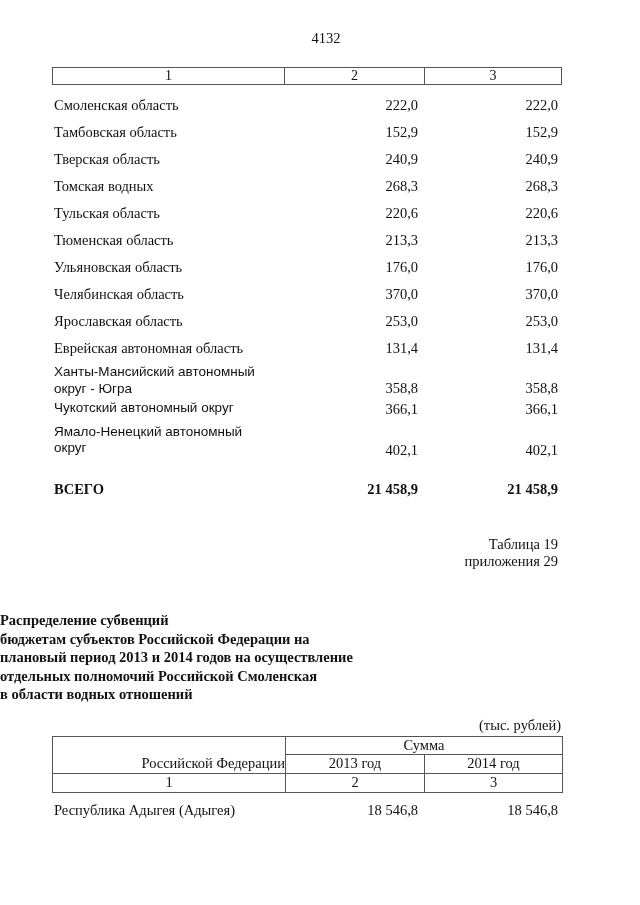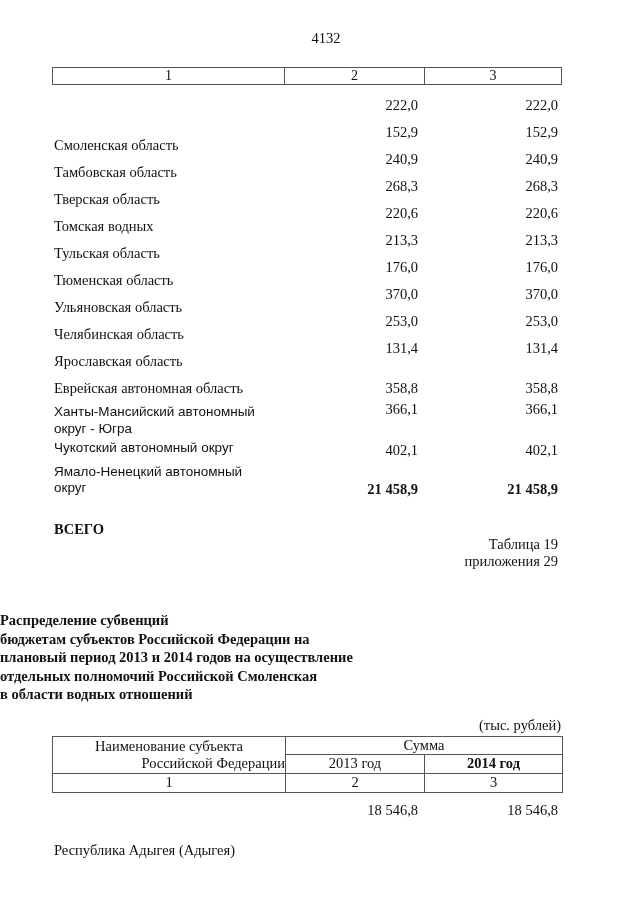--- a/index.html
+++ b/index.html
@@ -19,21 +19,21 @@
     border: 1px solid #555; box-sizing: border-box; display: flex;
   }
   .num-table .cell {
     box-sizing: border-box; height: 100%; text-align: center;
     font-size: 14px; line-height: 16px;
   }
   .num-table .c1 { width: 232px; border-right: 1px solid #555; }
   .num-table .c2 { width: 140px; border-right: 1px solid #555; }
   .num-table .c3 { flex: 1; }
 
-  .row-name { left: 54px; margin-top: 40px; }
+  .row-name { left: 54px; }
   .val2 { right: 222px; text-align: right; }
   .val3 { right: 82px; text-align: right; }
   .bold { font-weight: bold; }
 
   .caption { right: 82px; text-align: center; font-size: 14.5px; }
   .title-block {
     position: absolute; left: 0; width: 624px; top: 611px;
     text-align: left; font-weight: bold; font-size: 14.5px; line-height: 18.6px;
   }
   .units { right: 79px; font-size: 14.5px; }
@@ -143,25 +143,24 @@
 </div>
 
 <div class="abs units" style="top:717px">(тыс. рублей)</div>
 
 <div class="sub-table">
   <div class="line" style="left:232px; top:0; width:1px; height:100%;"></div>
   <div class="line" style="left:371px; top:18px; width:1px; height:37px;"></div>
   <div class="line" style="left:232px; top:17px; right:0; height:1px;"></div>
   <div class="line" style="left:0; top:36px; right:0; height:1px;"></div>
 
-  <div class="txt" style="left:0; width:232px; top:1px;">Наименование субъекта</div>
   <div class="txt" style="left:0; width:232px; top:18px;text-align:right;">Российской Федерации</div>
   <div class="txt" style="left:233px; right:0; top:0px;">Сумма</div>
   <div class="txt" style="left:233px; width:138px; top:18px;">2013 год</div>
-  <div class="txt" style="left:372px; right:0; top:18px;font-weight:bold;">2014 год</div>
+  <div class="txt" style="left:372px; right:0; top:18px;">2014 год</div>
   <div class="txt" style="left:0; width:232px; top:37px;">1</div>
   <div class="txt" style="left:233px; width:138px; top:37px;">2</div>
   <div class="txt" style="left:372px; right:0; top:37px;">3</div>
 </div>
 
 <div>
   <div class="abs serif row-name" style="top:802px">Республика Адыгея (Адыгея)</div>
   <div class="abs serif val2" style="top:802px">18 546,8</div>
   <div class="abs serif val3" style="top:802px">18 546,8</div>
 </div>

